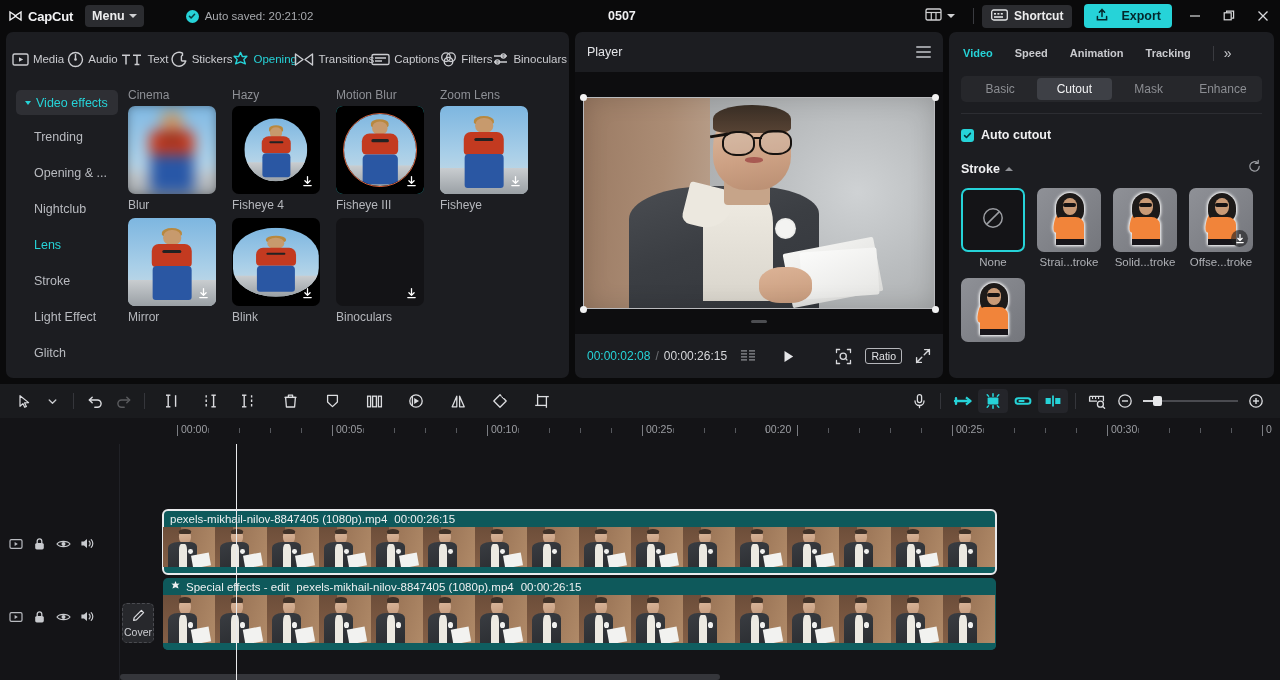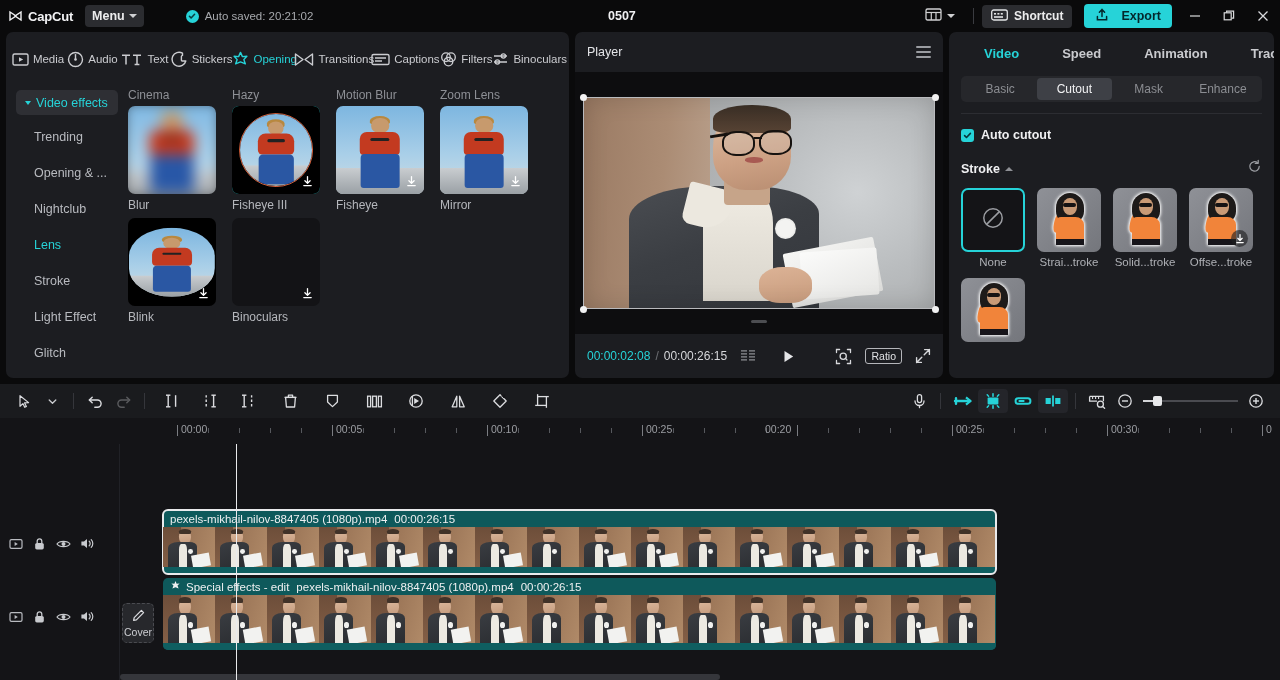--- a/index.html
+++ b/index.html
@@ -181,21 +181,21 @@
   .tc-cur { font-size: 12px; color: #26d3d8; font-family: "Liberation Sans", sans-serif; }
   .tc-sl { font-size: 12px; color: #6f7176; margin: 0 5px; }
   .tc-tot { font-size: 12px; color: #d6d7da; }
   .pb-ico { display: flex; align-items: center; justify-content: center; cursor: default; }
   .pb-right { margin-left: auto; display: flex; align-items: center; gap: 13px; }
   .ratio-pill { border: 1px solid #b5b6ba; border-radius: 3px; padding: 1px 5px; font-size: 10.5px; color: #e0e1e4; cursor: default; }
 
   
   .inspector { flex: 0 0 325px; background: #1c1d21; border-radius: 7px; display: flex; flex-direction: column; overflow: hidden; }
   .instabs { height: 42px; flex: 0 0 42px; display: flex; align-items: center; padding: 0 6px 0 14px; gap: 0; }
-  .intab { font-size: 13px; font-weight: bold; color: #c9cace; padding: 0 13px 0 0; margin-right: 9px; cursor: default; white-space: nowrap; margin-left: 21px; }
+  .intab { font-size: 11px; font-weight: bold; color: #c9cace; padding: 0 13px 0 0; margin-right: 9px; cursor: default; white-space: nowrap; }
   .intab.active { color: #26d3d8; }
   .intab-sep { width:1px; height:15px; background:#3a3b40; margin-right:10px; }
   .chev2 { color:#c9cace; font-size:14px; cursor: default; }
   .subtabs { margin: 2px 12px 0 12px; height: 26px; background: #26272b; border-radius: 5px; display: flex; align-items: center; padding: 2px; }
   .subtab { flex: 1; height: 22px; border-radius: 4px; display: flex; align-items: center; justify-content: center;
             font-size: 12px; color: #8b8d92; cursor: default; }
   .subtab.active { background: #3e4046; color: #f2f2f4; }
   .hr { height: 1px; background: #2c2d32; margin: 11px 12px 0 12px; }
   .rowline { display: flex; align-items: center; padding: 0 12px; }
   .cb {
@@ -515,20 +515,44 @@
                   <div class="p-hair"></div>
                     <div class="p-head"></div>
                   <div class="p-shirt"></div>
                     <div class="p-logo"></div>
                     <div class="p-pants"></div>
                 </div>
               </div>
               <div class="cap">Blur</div>
             </div>
 
+            <div class="cell">
+              <div class="thumb">
+                <div class="fishmask">
+                  <div class="circ">
+                    <div class="person">
+                      <div class="p-sky"></div>
+                        <div class="p-ground"></div>
+                      <div class="p-hair"></div>
+                        <div class="p-head"></div>
+                      <div class="p-shirt"></div>
+                        <div class="p-logo"></div>
+                        <div class="p-pants"></div>
+                    </div>
+                  </div>
+                </div>
+                <span class="dl">
+                  <svg width="13" height="13" viewBox="0 0 13 13">
+                    <path d="M6.5 1.6 L6.5 8.2 M3.9 5.8 L6.5 8.4 L9.1 5.8" fill="none" stroke="#fff" stroke-width="1.3" stroke-linecap="round" stroke-linejoin="round"></path>
+                    <line x1="2.8" y1="10.6" x2="10.2" y2="10.6" stroke="#fff" stroke-width="1.3" stroke-linecap="round"></line>
+                  </svg>
+                </span>
+              </div>
+              <div class="cap">Fisheye 4</div>
+            </div>
 
             <div class="cell">
               <div class="thumb sel">
                 <div class="fishmask ring">
                   <div class="circ" style="width:84%;height:84%">
                     <div class="person" style="transform:scale(1.1)">
                       <div class="p-sky"></div>
                         <div class="p-ground"></div>
                       <div class="p-hair"></div>
                         <div class="p-head"></div>

